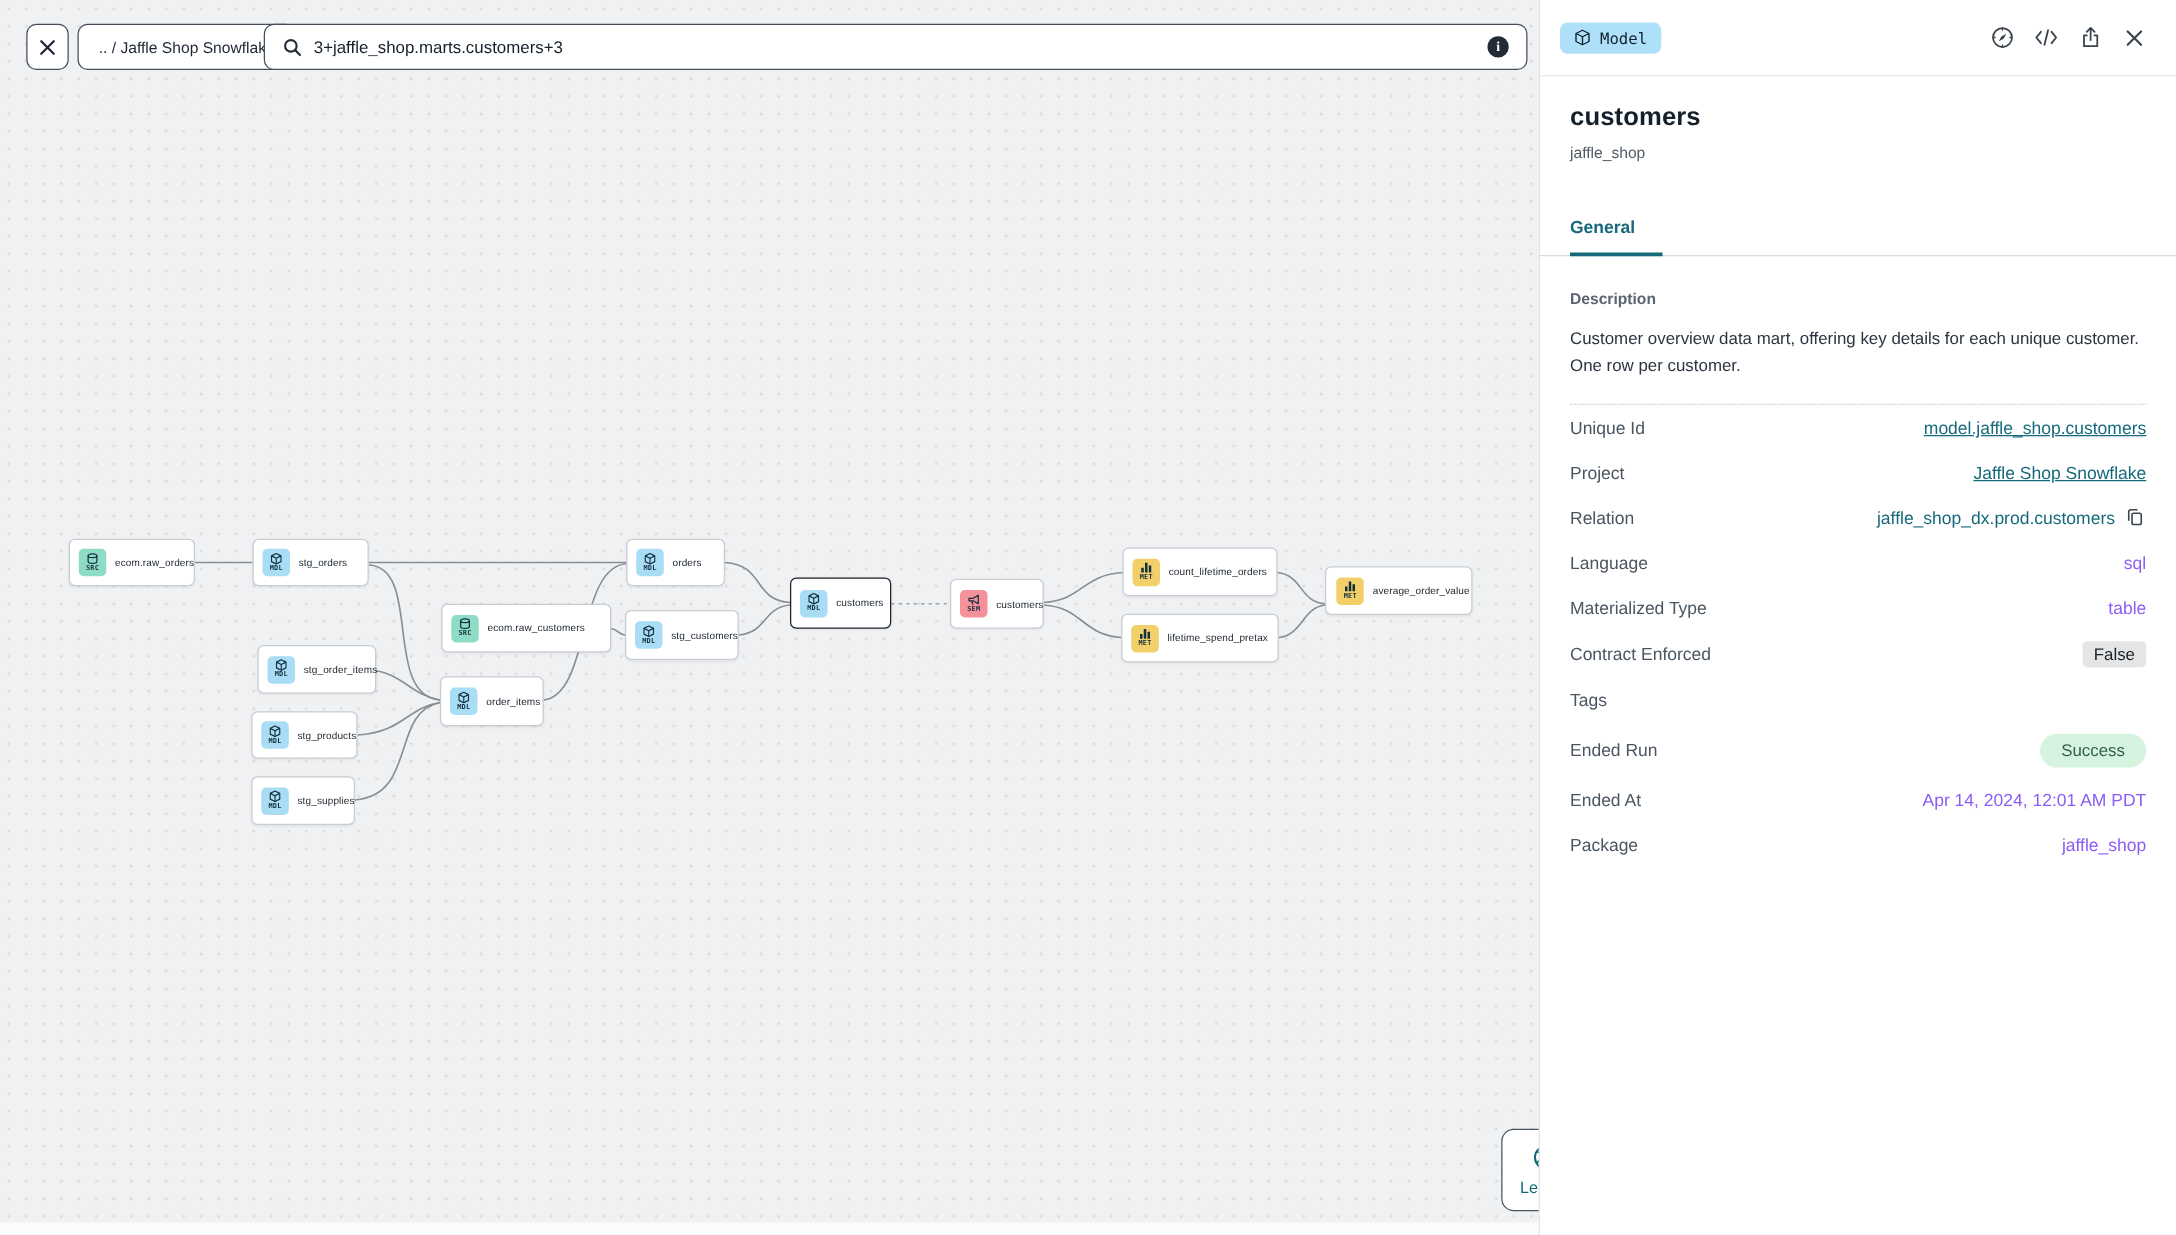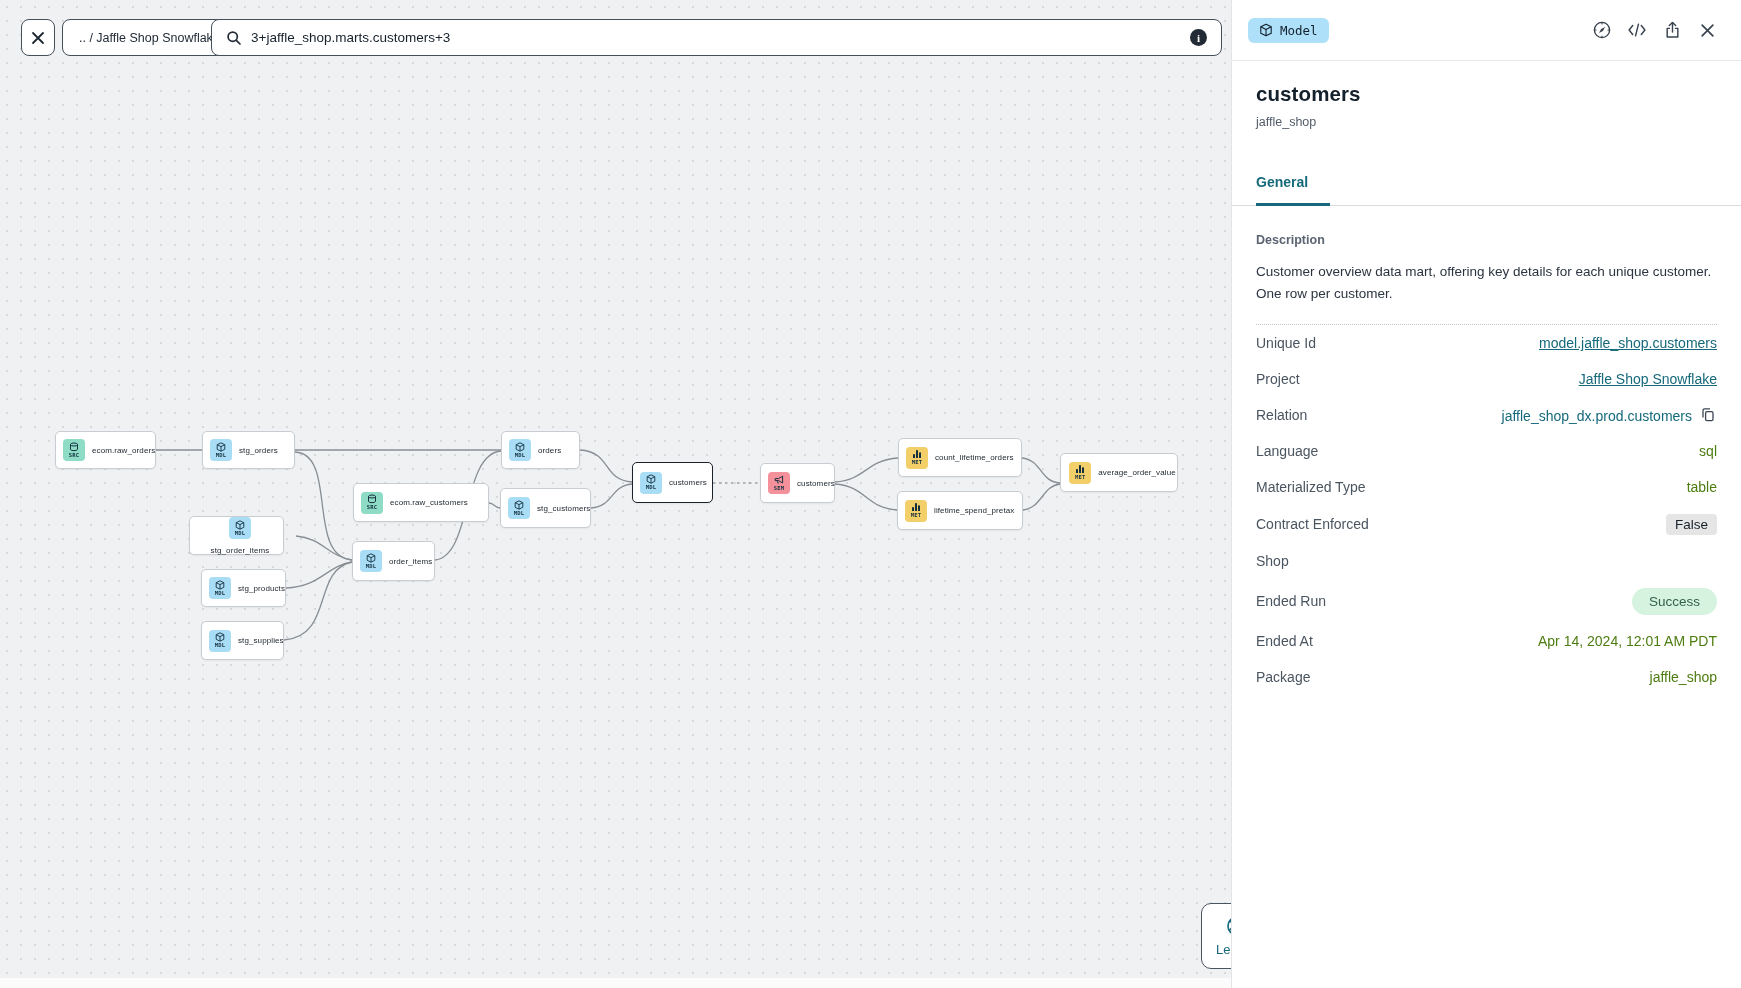--- a/index.html
+++ b/index.html
@@ -91,24 +91,24 @@
   .tab{
     display:inline-block;font-size:14px;font-weight:bold;color:#15697b;
     padding:0 22px 13px 0;border-bottom:3px solid #15697b;margin-bottom:-1px;cursor:pointer;
   }
   .panel-body{padding:0 24px;}
   .section-label{font-size:12.5px;font-weight:bold;color:#5a6472;margin-top:27px;}
   .description{font-size:13.5px;color:#2b3440;line-height:22px;margin-top:14px;}
   .dotted-sep{border-top:1px dotted #c3c7cc;margin-top:19px;}
   .field-row{display:flex;align-items:center;justify-content:space-between;min-height:19px;padding:8.5px 0;}
   .field-label{font-size:14px;color:#4a5560;}
-  .field-value{font-size:14px;color:#4d7c0f;text-align:right;}
+  .field-value{font-size:14px;color:#8b5cf6;text-align:right;}
   .field-value.link{color:#15697b;text-decoration:underline;cursor:pointer;}
   .field-value.teal{color:#15697b;}
-  .value-wrap{display:flex;align-items:flex-end;gap:8px;}
+  .value-wrap{display:flex;align-items:flex-start;gap:8px;}
   .badge-gray{background:#e5e5e5;color:#16202b;font-size:13.5px;padding:3px 9px;border-radius:4px;}
   .pill-success{
     background:#d6f3e0;color:#33604a;font-size:13.5px;padding:6px 17px;border-radius:999px;
     display:inline-block;
   }
   .copy-btn{width:17px;height:17px;color:#3c4651;cursor:pointer;display:flex;align-items:center;}
   svg{display:block;}
 </style>
 </head>
 <body>
@@ -162,21 +162,21 @@
           <span>
             <svg width="10" height="10" viewBox="0 0 10 10" fill="none" stroke="currentColor" stroke-width="1">
               <ellipse cx="5" cy="2.5" rx="3.5" ry="1.5"></ellipse>
               <path d="M1.5 2.5 L1.5 7.2 A3.5 1.5 0 0 0 8.5 7.2 L8.5 2.5"></path>
             </svg>
           </span>
           <span class="mini">SRC</span>
         </div>
         <span class="node-label">ecom.raw_customers</span>
       </div>
-      <div class="node" style="left: 189px; top: 516px; width: 95px; height: 39px; flex-direction: column;">
+      <div class="node" style="left: 206px; top: 516px; width: 95px; height: 39px;">
         <div class="node-badge" style="background: rgb(169, 221, 245);">
           <span>
             <svg width="10" height="10" viewBox="0 0 10 10" fill="none" stroke="currentColor" stroke-width="0.9" stroke-linejoin="round">
               <path d="M5 0.8 L8.8 2.7 L8.8 7.3 L5 9.2 L1.2 7.3 L1.2 2.7 Z"></path>
               <path d="M1.2 2.7 L5 4.6 L8.8 2.7"></path>
               <path d="M5 4.6 L5 9.2"></path>
             </svg>
           </span>
           <span class="mini">MDL</span>
         </div>
@@ -453,21 +453,21 @@
             <span class="field-value">table</span>
           </span>
         </div>
         <div class="field-row">
           <span class="field-label">Contract Enforced</span>
           <span class="value-wrap">
             <span class="badge-gray">False</span>
           </span>
         </div>
         <div class="field-row">
-          <span class="field-label">Shop</span>
+          <span class="field-label">Tags</span>
           <span class="value-wrap">
             <span class="field-value"></span>
           </span>
         </div>
         <div class="field-row">
           <span class="field-label">Ended Run</span>
           <span class="value-wrap">
             <span class="pill-success">Success</span>
           </span>
         </div>

